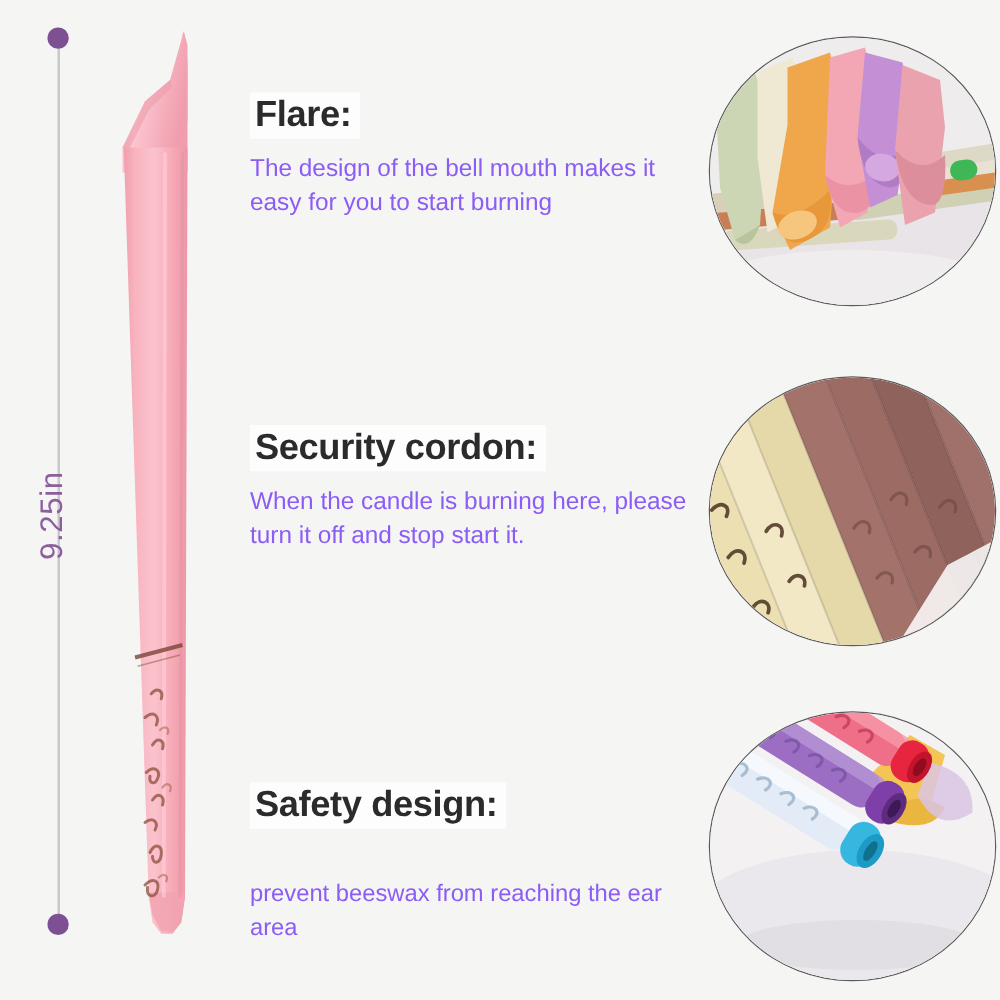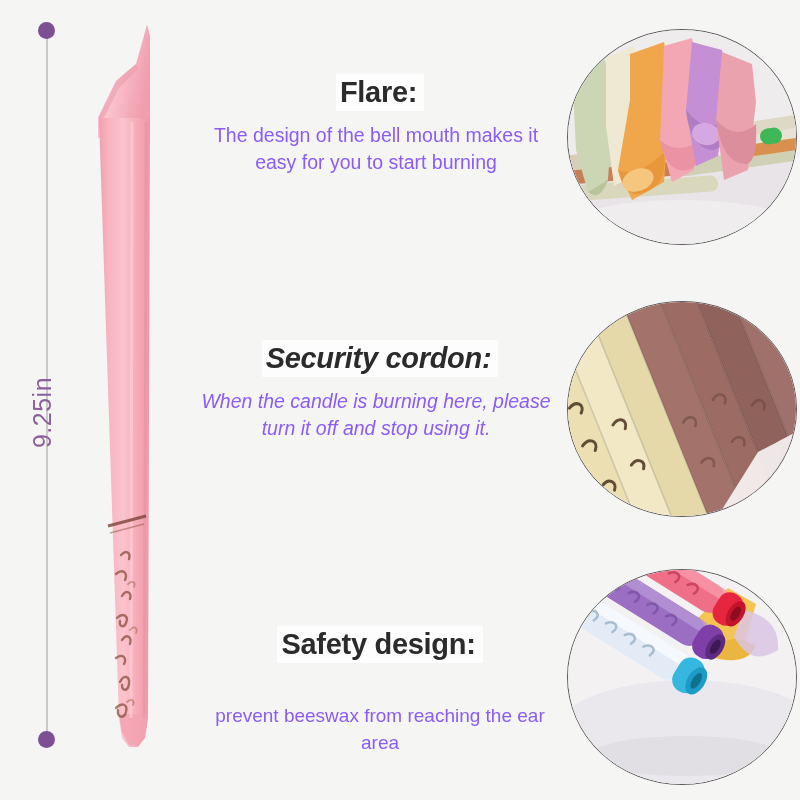--- a/index.html
+++ b/index.html
@@ -60,24 +60,23 @@
     width: 100px;
     height: 740px;
   }
   .candle-svg { display: block; }
 
   
   .feature {
     position: absolute;
     left: 200px;
     width: 360px;
-    text-align: center;
   }
   .feature.f1 { top: 74px; }
-  .feature.f2 { top: 340px; font-style: italic; }
+  .feature.f2 { top: 340px; }
   .feature.f3 { top: 626px; }
 
   .feature-title {
     display: inline-block;
     font-size: 29px;
     font-weight: bold;
     color: #2b2b2b;
     background: #fdfdfd;
     padding: 2px 7px 3px 4px;
     line-height: 1.12;
@@ -178,21 +177,21 @@
     </svg>
   </div>
 
   <div class="feature f1">
     <div class="feature-title">Flare:</div>
     <div class="feature-desc">The design of the bell mouth makes it easy for you to start burning</div>
   </div>
 
   <div class="feature f2">
     <div class="feature-title">Security cordon:</div>
-    <div class="feature-desc">When the candle is burning here, please turn it off and stop using it.</div>
+    <div class="feature-desc">When the candle is burning here, please turn it off and stop start it.</div>
   </div>
 
   <div class="feature f3">
     <div class="feature-title">Safety design:</div>
     <div class="feature-desc">prevent beeswax from reaching the ear area</div>
   </div>
 
   <div class="photo p1">
     <div class="inner">
       <svg class="photo-svg" viewBox="0 0 228 214" preserveAspectRatio="none" xmlns="http://www.w3.org/2000/svg">

